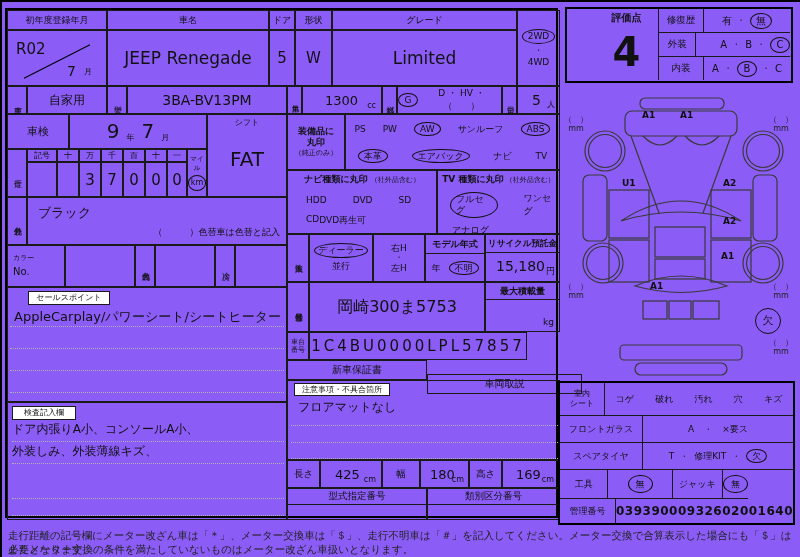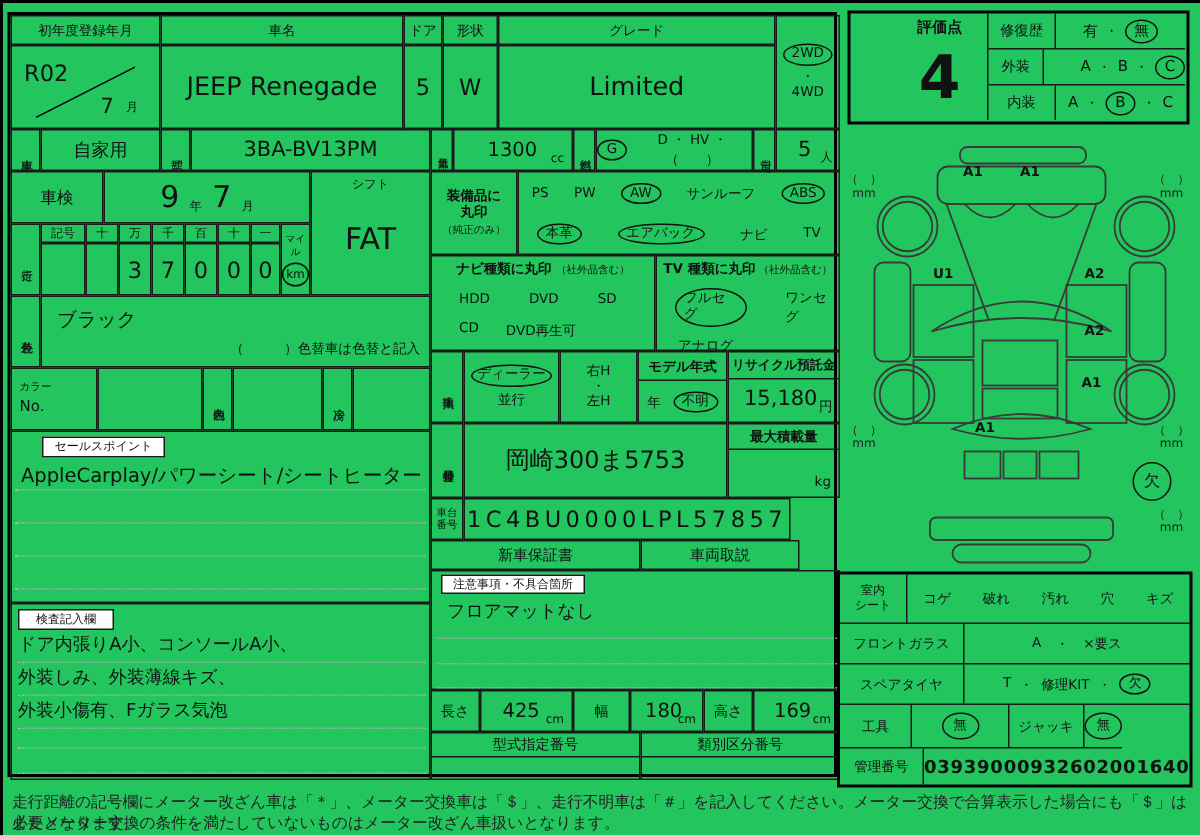--- a/index.html
+++ b/index.html
@@ -1,16 +1,16 @@
 <!DOCTYPE html>
 <html><head>
 <meta charset="utf-8">
 <style>
   html,body{margin:0;padding:0;background:#fff;}
-  #stage{position:relative;width:800px;height:557px;background:#22c55e;
+  #stage{position:relative;width:800px;height:557px;background:#8b5cf6;
          font-family:"DejaVu Sans","Liberation Sans",sans-serif;color:#111;overflow:hidden;}
   .sheet-frame{position:absolute;left:0;top:0;width:798px;height:555px;border:2px solid #000;border-bottom:none;}
   .a{position:absolute;box-sizing:border-box;}
   .bd{border:1px solid #1a1a1a;}
   .c{display:flex;align-items:center;justify-content:center;text-align:center;}
   .col{display:flex;flex-direction:column;align-items:center;justify-content:center;text-align:center;}
   .v{writing-mode:vertical-rl;text-orientation:upright;line-height:1;}
   .f7{font-size:7px;} .f8{font-size:8px;} .f9{font-size:9px;} .f10{font-size:10px;}
   .f11{font-size:11px;} .f12{font-size:12px;} .f13{font-size:13px;} .f14{font-size:14px;}
   .f15{font-size:15px;} .f17{font-size:17px;} .f20{font-size:20px;}
@@ -129,21 +129,20 @@
       <div class="a dotted" style="left:2px;top:38px;width:274px;height:1px;"></div>
       <div class="a dotted" style="left:2px;top:60px;width:274px;height:1px;"></div>
       <div class="a dotted" style="left:2px;top:82px;width:274px;height:1px;"></div>
       <div class="a dotted" style="left:2px;top:104px;width:274px;height:1px;"></div>
     </div>
 
     <div class="a bd" style="left:0;top:392px;width:280px;height:118px;">
       <div class="tab a" style="left:4px;top:3px;width:64px;height:14px;">検査記入欄</div>
       <div class="a dotted f12" style="left:4px;top:18px;width:272px;height:21px;">ドア内張りA小、コンソールA小、</div>
       <div class="a dotted f12" style="left:4px;top:40px;width:272px;height:21px;">外装しみ、外装薄線キズ、</div>
-      <div class="a dotted f12" style="left:4px;top:62px;width:272px;height:21px;">外装小傷有、Fガラス気泡</div>
       <div class="a dotted" style="left:4px;top:95px;width:272px;height:1px;"></div>
       <div class="a dotted" style="left:4px;top:112px;width:272px;height:1px;"></div>
     </div>
 
     <div class="a bd col" style="left:280px;top:104px;width:58px;height:56px;line-height:1.3;">
       <span class="f9 b">装備品に</span>
       <span class="f9 b">丸印</span>
       <span class="f7">（純正のみ）</span>
     </div>
     <div class="a bd" style="left:338px;top:104px;width:215px;height:56px;">
@@ -165,21 +164,21 @@
     <div class="a bd" style="left:280px;top:160px;width:150px;height:64px;">
       <div class="c" style="height:17px;gap:3px;">
         <span class="f9 b">ナビ種類に丸印</span>
         <span class="f7">（社外品含む）</span>
       </div>
       <div class="f9" style="display:flex;gap:26px;padding:7px 0 0 18px;">
         <span>HDD</span>
         <span>DVD</span>
         <span>SD</span>
       </div>
-      <div class="f9" style="display:flex;gap:18px;padding:9px 0 0 18px;">
+      <div class="f9" style="display:flex;gap:0;padding:9px 0 0 18px;">
         <span>CD</span>
         <span>DVD再生可</span>
       </div>
     </div>
     <div class="a bd" style="left:430px;top:160px;width:123px;height:64px;">
       <div class="c" style="height:17px;gap:2px;">
         <span class="f9 b">TV 種類に丸印</span>
         <span class="f7">（社外品含む）</span>
       </div>
       <div class="f9" style="display:flex;gap:26px;padding:4px 0 0 12px;align-items:center;">
@@ -223,21 +222,21 @@
       <span class="a f9" style="right:5px;bottom:4px;">kg</span>
     </div>
 
     <div class="a bd col f7" style="left:280px;top:322px;width:22px;height:28px;line-height:1.2;">
       <span>車台</span>
       <span>番号</span>
     </div>
     <div class="a bd c f15" style="left:302px;top:322px;width:218px;height:28px;letter-spacing:3px;">1C4BU0000LPL57857</div>
 
     <div class="a bd c f10" style="left:280px;top:350px;width:140px;height:20px;">新車保証書</div>
-    <div class="a bd c f10" style="left:420px;top:350px;width:106px;height:20px;">車両取説</div>
+    <div class="a bd c f10" style="left:420px;top:364px;width:155px;height:20px;">車両取説</div>
 
     <div class="a bd" style="left:280px;top:370px;width:273px;height:80px;">
       <div class="tab a" style="left:6px;top:2px;width:96px;height:13px;">注意事項・不具合箇所</div>
       <div class="a f12" style="left:10px;top:18px;">フロアマットなし</div>
       <div class="a dotted" style="left:3px;top:44px;width:267px;height:1px;"></div>
       <div class="a dotted" style="left:3px;top:61px;width:267px;height:1px;"></div>
       <div class="a dotted" style="left:3px;top:77px;width:267px;height:1px;"></div>
     </div>
 
     <div class="a bd c" style="left:280px;top:450px;width:33px;height:28px;font-size:9.5px;">長さ</div>

